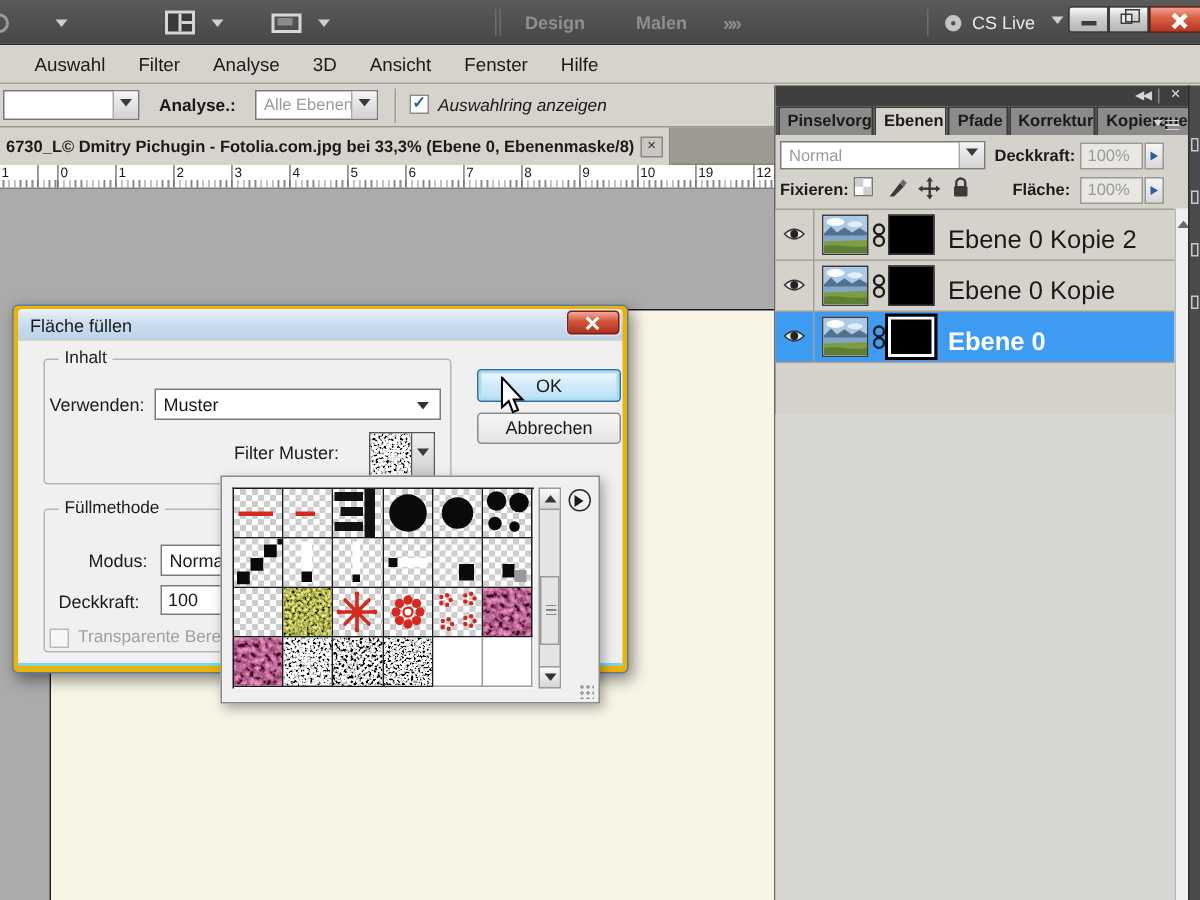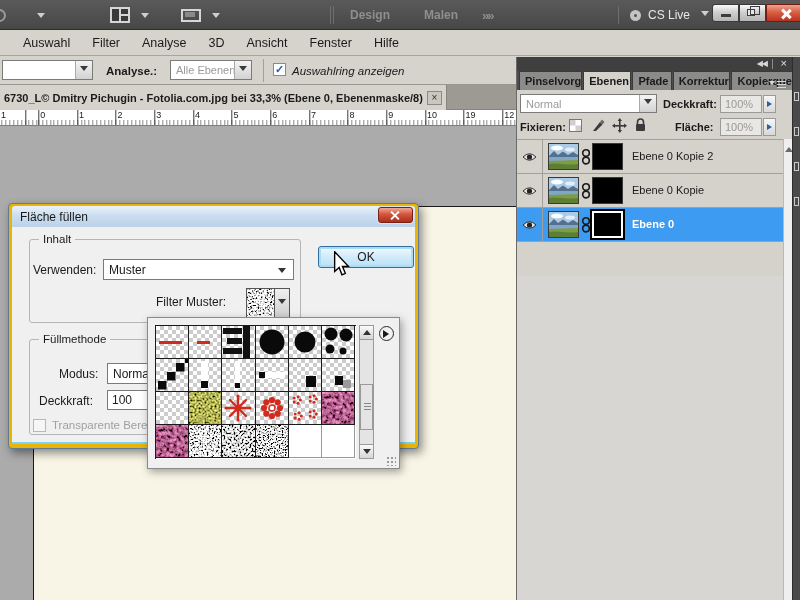--- a/index.html
+++ b/index.html
@@ -138,21 +138,21 @@
   #pn-fill-box{left:203px;top:61px;}
   #pn-fill-arr{left:246px;top:61px;}
   #layers-list{left:0;top:82px;width:266px;border-top:1px solid #a39f99;}
   .lrow{position:relative;height:34px;border-bottom:1px solid #a39f99;background:#d5d2cc;}
   .lrow.sel{background:#3d9bf2;}
   .eyecell{position:absolute;left:0;top:0;width:26px;height:34px;border-right:1px solid #a39f99;display:flex;align-items:center;justify-content:center;}
   .lthumb{position:absolute;left:31px;top:3px;width:31px;height:27px;border:1px solid #3a3a3a;overflow:hidden;background:#fff;}
   .lchain{position:absolute;left:64px;top:8px;}
   .lmask{position:absolute;left:75px;top:3px;width:31px;height:27px;background:#000;border:1px solid #3a3a3a;}
   .lmask.sel{outline:2px solid #000;border:2px solid #fff;}
-  .lname{position:absolute;left:115px;top:10px;font-size:11px;color:#1a1a1a;white-space:nowrap;}
+  .lname{position:absolute;left:115px;top:10px;font-size:17px;color:#1a1a1a;white-space:nowrap;}
   .lrow.sel .lname{color:#fff;font-weight:bold;}
   .lname.noMask{left:69px;}
   #layers-scroll{left:266px;top:82px;width:10px;height:461px;background:#efefef;border-left:1px solid #b8b8b8;}
   #ls-up{margin:4px auto 0;width:0;height:0;border:4px solid transparent;border-bottom:5px solid #6a6a6a;}
   #panel-below{left:0;top:219px;width:266px;height:324px;background:#d8d6d2;}
 
   
   #darkstrip{left:792px;top:57px;width:8px;height:543px;background:#4a4a4a;border-left:1px solid #2e2e2e;}
   .ds-ico{position:absolute;left:1px;width:5px;height:9px;border:1px solid #c9c9c9;}
 
@@ -299,20 +299,21 @@
     <span id="fd-pattern-label" class="abs">Filter Muster:</span>
     <div id="fd-swatch" class="abs">
       <span class="thumb"><svg width="27" height="27">
             <rect width="27" height="27" fill="#808080" filter="url(#fBW1)"></rect>
           </svg></span>
       <span class="cbtn2">
           <span class="caret dk" style="margin:0"></span>
         </span>
     </div>
     <div id="btn-ok" class="abs">OK</div>
+    <div id="btn-cancel" class="abs">Abbrechen</div>
     <div id="gb-fuell" class="groupbox">
       <span class="gb-legend">Füllmethode</span>
     </div>
     <span id="fd-mode-label" class="abs">Modus:</span>
     <div id="fd-mode-combo" class="combo">
       <span class="val" style="font-size:12px">Normal</span>
     </div>
     <span id="fd-opacity-label" class="abs">Deckkraft:</span>
     <div id="fd-opacity-field" class="abs">100</div>
     <div id="fd-preserve-check" class="abs"></div>

